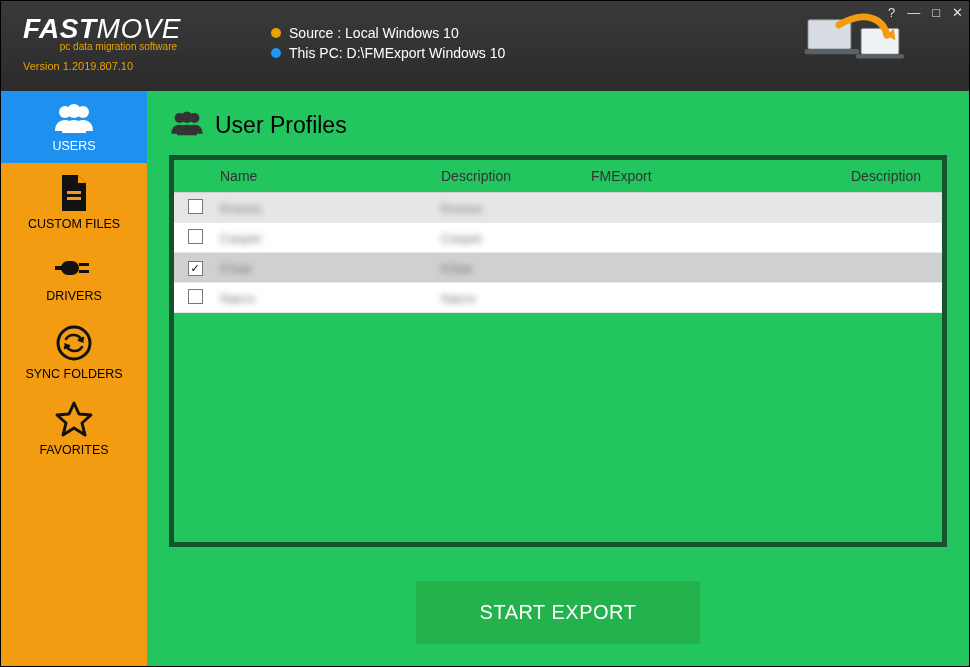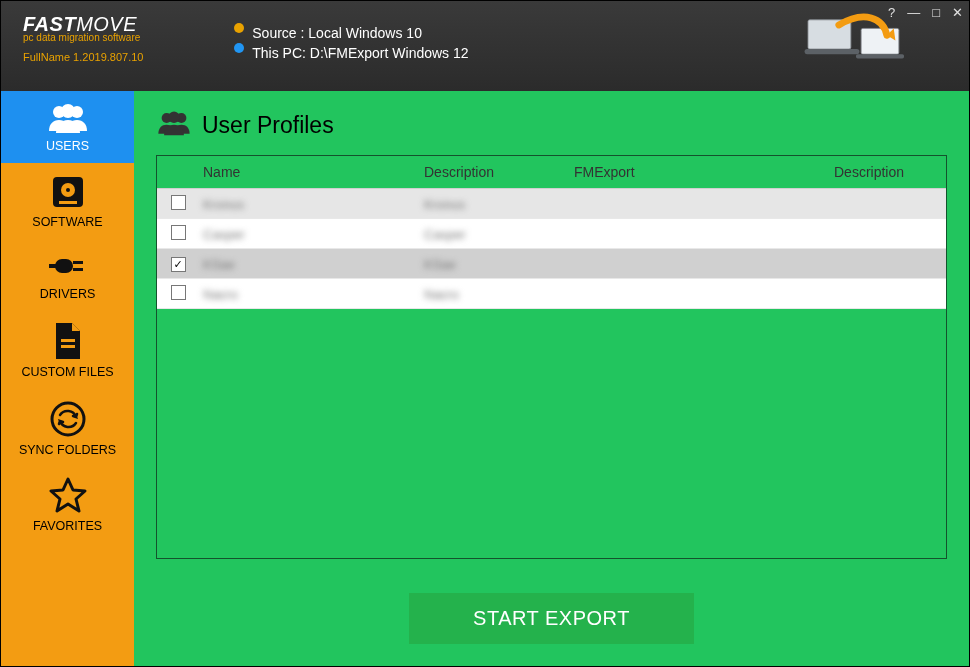--- a/index.html
+++ b/index.html
@@ -8,82 +8,82 @@
   
   .header {
     height: 90px;
     background: linear-gradient(#3a3a3a, #2b2b2b);
     color: #fff;
     display: flex;
     align-items: flex-start;
     position: relative;
   }
   .brand { padding: 12px 0 0 22px; }
-  .brand-logo { font-size: 20px; font-weight: 700; font-style: italic; letter-spacing: 0.5px; }
+  .brand-logo { font-size: 28px; font-weight: 700; font-style: italic; letter-spacing: 0.5px; }
   .brand-logo .thin { font-weight: 300; font-style: italic; }
   .brand-tag { font-size: 10px; color: #e9a200; text-align: right; margin-top: -4px; margin-right: 4px; }
   .brand-ver { font-size: 11px; color: #e9a200; margin-top: 8px; }
   .info { margin-left: 90px; margin-top: 22px; font-size: 14px; }
-  .info .row { display: flex; gap: 8px; line-height: 20px; }
+  .info .row { display: flex; align-items: center; gap: 8px; line-height: 20px; }
   .dot { width: 10px; height: 10px; border-radius: 50%; display: inline-block; }
   .dot-o { background: #e9a200; }
   .dot-b { background: #2196f3; }
   .header-graphic { position: absolute; right: 58px; top: 12px; width: 110px; height: 60px; }
   .header-graphic svg { width: 100%; height: 100%; }
   .window-controls { position: absolute; top: 4px; right: 6px; display: flex; gap: 12px; color: #e0e0e0; font-size: 13px; }
   .window-controls span { cursor: default; }
 
   
   .body { display: flex; height: calc(667px - 90px); }
-  .sidebar { width: 133px; background: #f39c12; display: flex; flex-direction: column; }
+  .sidebar { width: 146px; background: #f39c12; display: flex; flex-direction: column; }
   .side-item { text-align: center; padding: 10px 0 10px; color: #000; font-size: 12.5px; font-weight: 400; cursor: pointer; }
   .side-item.active { background: #1e90f0; color: #fff; }
   .side-item .icon { display: block; margin: 0 auto 4px; }
   .side-item svg { display: block; margin: 0 auto; }
 
   
   .main { flex: 1; background: #22c55e; padding: 18px 22px 14px; display: flex; flex-direction: column; }
   .page-title-row { display: flex; align-items: center; gap: 10px; margin-bottom: 14px; }
   .page-title-row h1 { font-size: 23px; font-weight: 400; }
-  .tablebox { border: 1px solid #14532d; flex: 1; overflow: hidden; font-size: 14px; }
+  .tablebox { border: 5px solid #14532d; flex: 1; overflow: hidden; font-size: 14px; }
   .thead { display: flex; padding: 8px 0; border-bottom: 1px solid #d0d0d0; color: #333; }
   .col-chk { width: 42px; text-align: center; }
   .col-name { width: 225px; padding-left: 4px; }
   .col-target { width: 150px; }
   .col-full { width: 260px; }
   .col-desc { flex: 1; text-align: left; padding-right: 14px; }
   .trow { display: flex; align-items: center; height: 30px; border-bottom: 1px solid #e8e8e8; }
   .trow:nth-child(odd) { background: #e6e6e6; }
   .trow:nth-child(even) { background: #fff; }
   .trow.selected { background: #d0d0d0; }
   .chk { width: 15px; height: 15px; border: 1px solid #777; background: #fff; display: inline-flex; align-items: center; justify-content: center; font-size: 11px; color: #000; }
   .blurred { filter: blur(3px); color: #777; font-size: 13px; }
   .footer-btn-row { display: flex; justify-content: center; padding-top: 34px; padding-bottom: 10px; }
-  .start-btn { background: #24b24c; color: #fff; font-size: 20px; font-weight: 500; border: none; padding: 14px 64px; letter-spacing: 0.5px; cursor: pointer; }
+  .start-btn { background: #24b24c; color: #fff; font-size: 20px; font-weight: 500; border: none; padding: 20px 64px; letter-spacing: 0.5px; cursor: pointer; }
 </style>
 </head>
 <body>
 
 <div class="header">
   <div class="brand">
     <div class="brand-logo">
       <span>FAST</span><span class="thin">MOVE</span>
     </div>
     <div class="brand-tag">pc data migration software</div>
-    <div class="brand-ver">FullName 1.2019.807.10</div>
+    <div class="brand-ver">Version 1.2019.807.10</div>
   </div>
 
   <div class="info">
     <div class="row">
       <span class="dot dot-o"></span>
       <span>Source : Local Windows 10</span>
     </div>
     <div class="row">
       <span class="dot dot-b"></span>
-      <span>This PC: D:\FMExport Windows 12</span>
+      <span>This PC: D:\FMExport Windows 10</span>
     </div>
   </div>
 
   <div class="header-graphic">
     <svg viewBox="0 0 120 70">
       <rect x="4" y="8" width="50" height="34" rx="2" fill="#d7dde2" stroke="#8a8f94"></rect>
       <rect x="0" y="42" width="64" height="6" rx="3" fill="#5c6166"></rect>
       <rect x="66" y="18" width="44" height="30" rx="2" fill="#eef2f5" stroke="#8a8f94"></rect>
       <rect x="60" y="48" width="56" height="5" rx="2" fill="#5c6166"></rect>
       <path d="M40 14 C 70 -4, 92 6, 96 26" stroke="#f39c12" stroke-width="8" fill="none" stroke-linecap="round"></path>
@@ -112,56 +112,45 @@
             <circle cx="30" cy="11" r="6"></circle>
               <path d="M20 30c0-7 4-11 10-11s10 4 10 11z"></path>
             <circle cx="21" cy="10" r="7"></circle>
               <path d="M9 32c0-8 5-13 12-13s12 5 12 13z"></path>
           </g>
         </svg>
       </span>
       <span>USERS</span>
     </div>
 
-    <div class="side-item">
-      <span class="icon">
-        <svg width="38" height="38" viewBox="0 0 38 38">
-            <rect x="4" y="4" width="30" height="30" rx="4" fill="#111"></rect>
-            <circle cx="19" cy="17" r="7" fill="#f39c12"></circle>
-            <circle cx="19" cy="17" r="2" fill="#111"></circle>
-            <rect x="10" y="28" width="18" height="3" fill="#f39c12"></rect>
-          </svg>
-      </span>
-      <span>SOFTWARE</span>
+
+    <div class="side-item">
+      <span class="icon">
+        <svg width="32" height="40" viewBox="0 0 32 40">
+            <path d="M4 2h16l8 8v28H4z" fill="#111"></path>
+            <path d="M20 2v8h8" fill="#f39c12"></path>
+            <rect x="9" y="18" width="14" height="3" fill="#f39c12"></rect>
+            <rect x="9" y="24" width="14" height="3" fill="#f39c12"></rect>
+          </svg>
+      </span>
+      <span>CUSTOM FILES</span>
     </div>
 
     <div class="side-item">
       <span class="icon">
         <svg width="38" height="34" viewBox="0 0 38 34">
             <g fill="#111">
               <rect x="6" y="10" width="18" height="14" rx="7"></rect>
               <rect x="0" y="15" width="8" height="4"></rect>
               <rect x="24" y="12" width="10" height="3"></rect>
               <rect x="24" y="19" width="10" height="3"></rect>
             </g>
           </svg>
       </span>
       <span>DRIVERS</span>
-    </div>
-
-    <div class="side-item">
-      <span class="icon">
-        <svg width="32" height="40" viewBox="0 0 32 40">
-            <path d="M4 2h16l8 8v28H4z" fill="#111"></path>
-            <path d="M20 2v8h8" fill="#f39c12"></path>
-            <rect x="9" y="18" width="14" height="3" fill="#f39c12"></rect>
-            <rect x="9" y="24" width="14" height="3" fill="#f39c12"></rect>
-          </svg>
-      </span>
-      <span>CUSTOM FILES</span>
     </div>
 
     <div class="side-item">
       <span class="icon">
         <svg width="40" height="40" viewBox="0 0 40 40">
             <circle cx="20" cy="20" r="16" fill="none" stroke="#111" stroke-width="3"></circle>
             <path d="M12 16a9 9 0 0 1 16 2l-3-1m3 1 1-3M28 24a9 9 0 0 1-16-2l3 1m-3-1-1 3" stroke="#111" stroke-width="2.5" fill="none" stroke-linecap="round"></path>
           </svg>
       </span>
       <span>SYNC FOLDERS</span>

